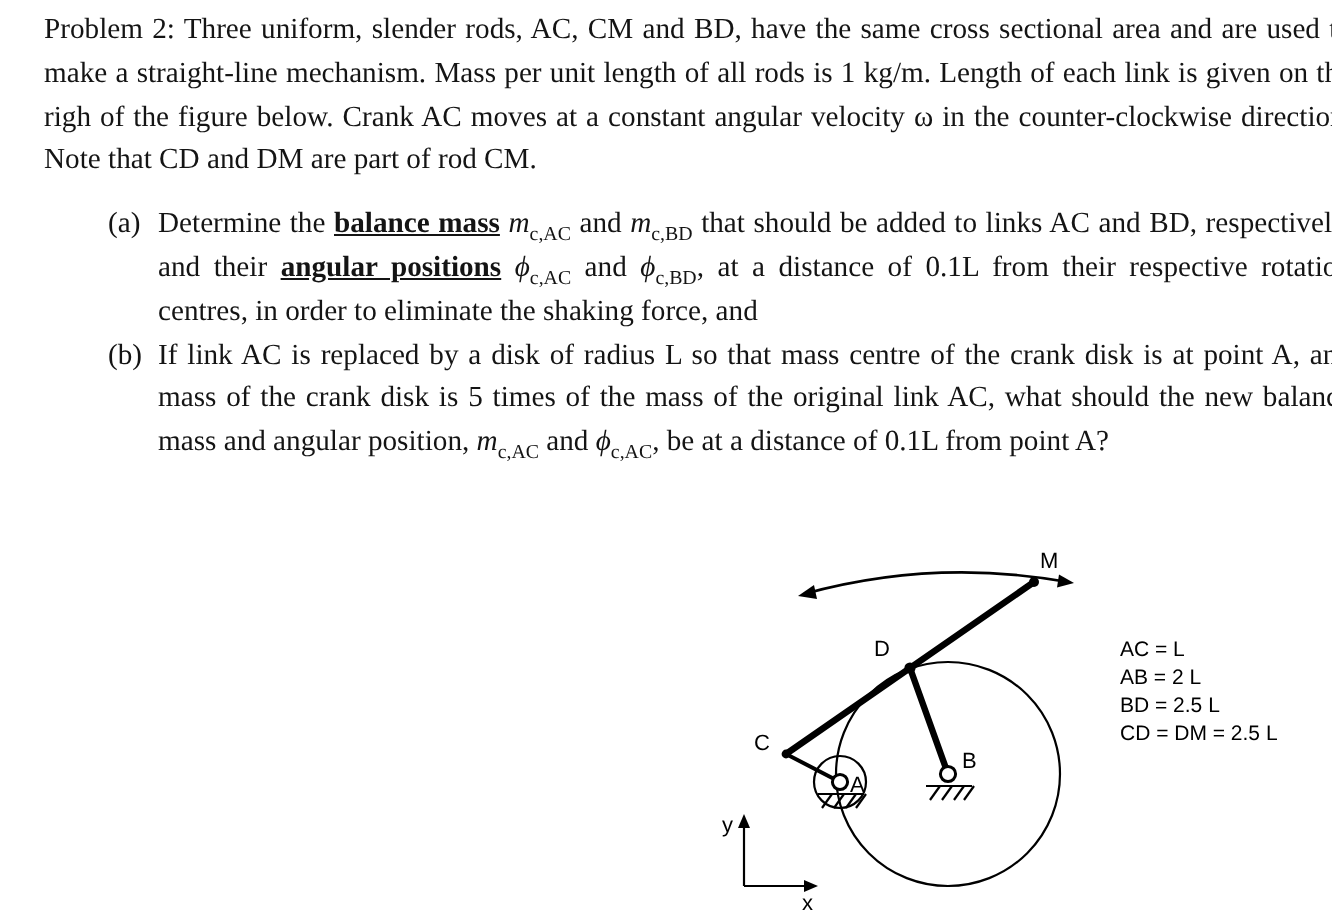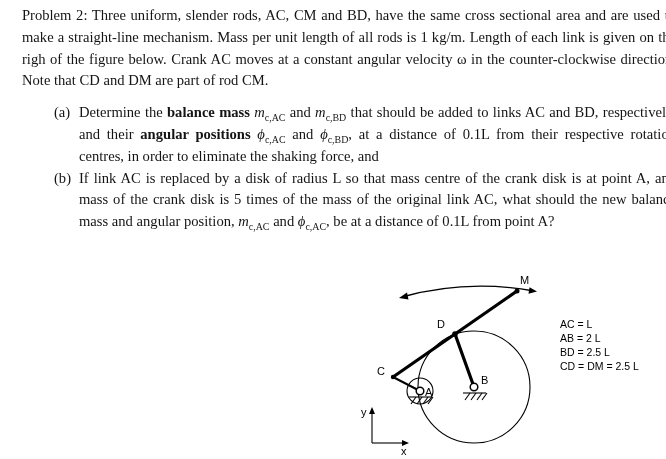--- a/index.html
+++ b/index.html
@@ -5,21 +5,21 @@
   html,body{margin:0;padding:0;}
   body{
     width:666px;height:459px;background:#ffffff;position:relative;overflow:hidden;
     font-family:"Liberation Serif","DejaVu Serif",serif;color:#141414;
   }
   .doc{position:absolute;left:22px;top:5px;width:654px;}
   .intro{font-size:14.6px;line-height:21.8px;text-align:justify;margin:0;}
   .items{margin-top:10px;}
   .item{font-size:14.6px;line-height:21.8px;text-align:justify;margin:0;padding-left:57px;position:relative;}
   .item .marker{position:absolute;left:32px;top:0;}
-  .bu{font-weight:bold;}
+  .bu{font-weight:bold;text-decoration:underline;}
   .var{font-style:italic;}
   sub{font-size:0.68em;line-height:0;}
   .figure{position:absolute;left:355px;top:270px;width:311px;height:189px;}
   svg{display:block;}
   svg text{font-family:"Liberation Sans","DejaVu Sans",sans-serif;font-size:11px;fill:#000;}
   svg text.legend{font-size:10.5px;}
   .rod{stroke:#000;stroke-width:3.2;stroke-linecap:round;}
   .rodthin{stroke:#000;stroke-width:2;stroke-linecap:round;}
   .thin{fill:none;stroke:#000;stroke-width:1.1;}
   .arcpath{fill:none;stroke:#000;stroke-width:1.3;}

